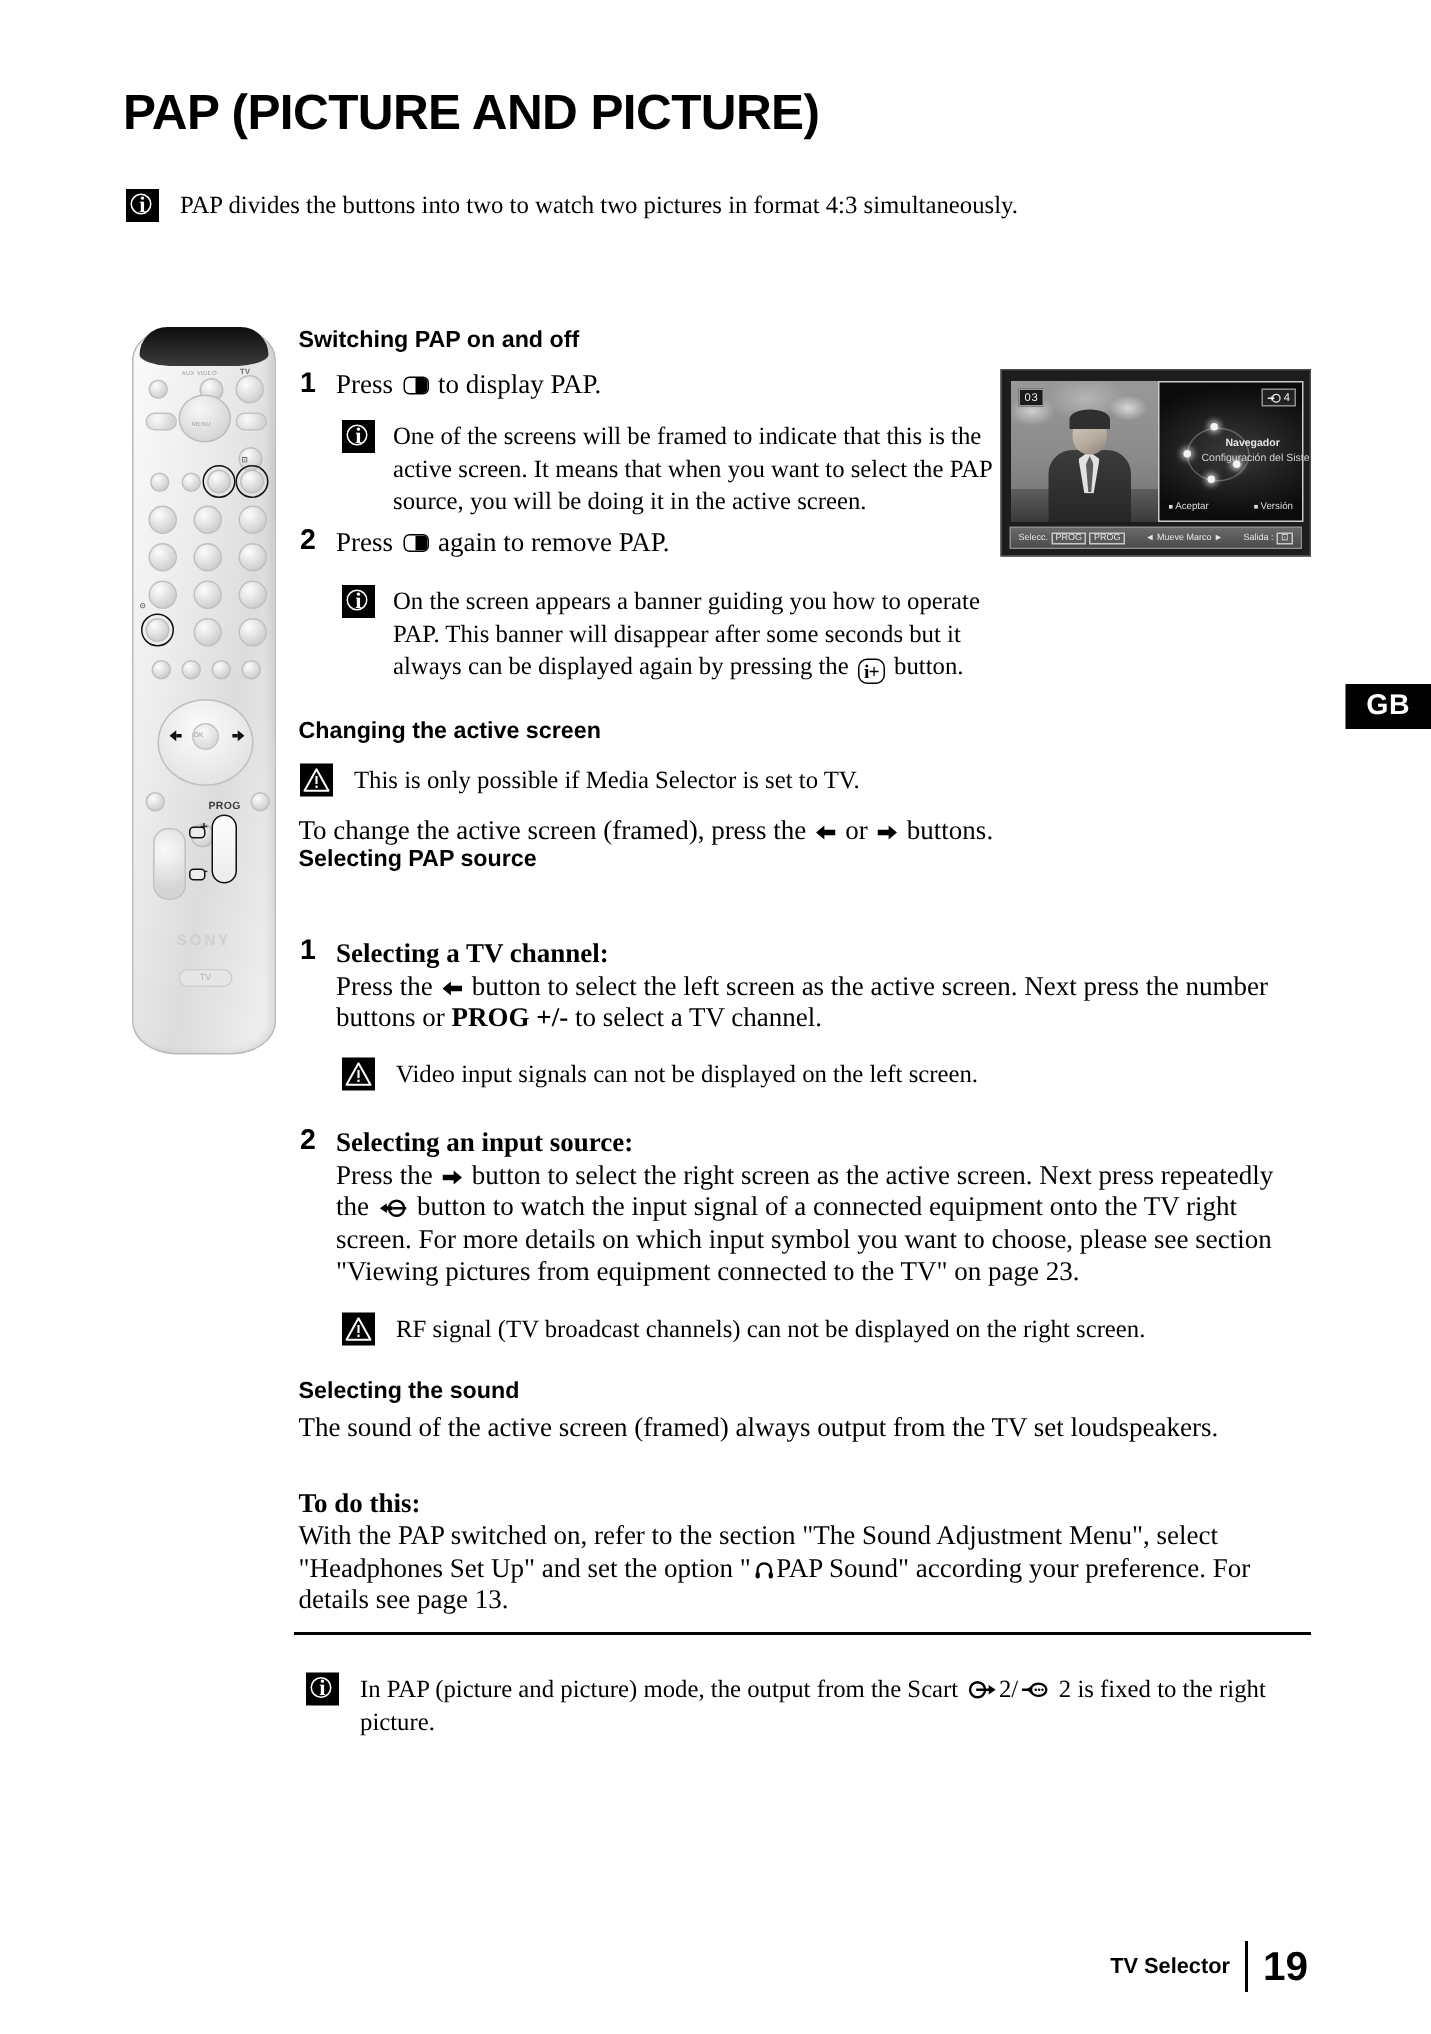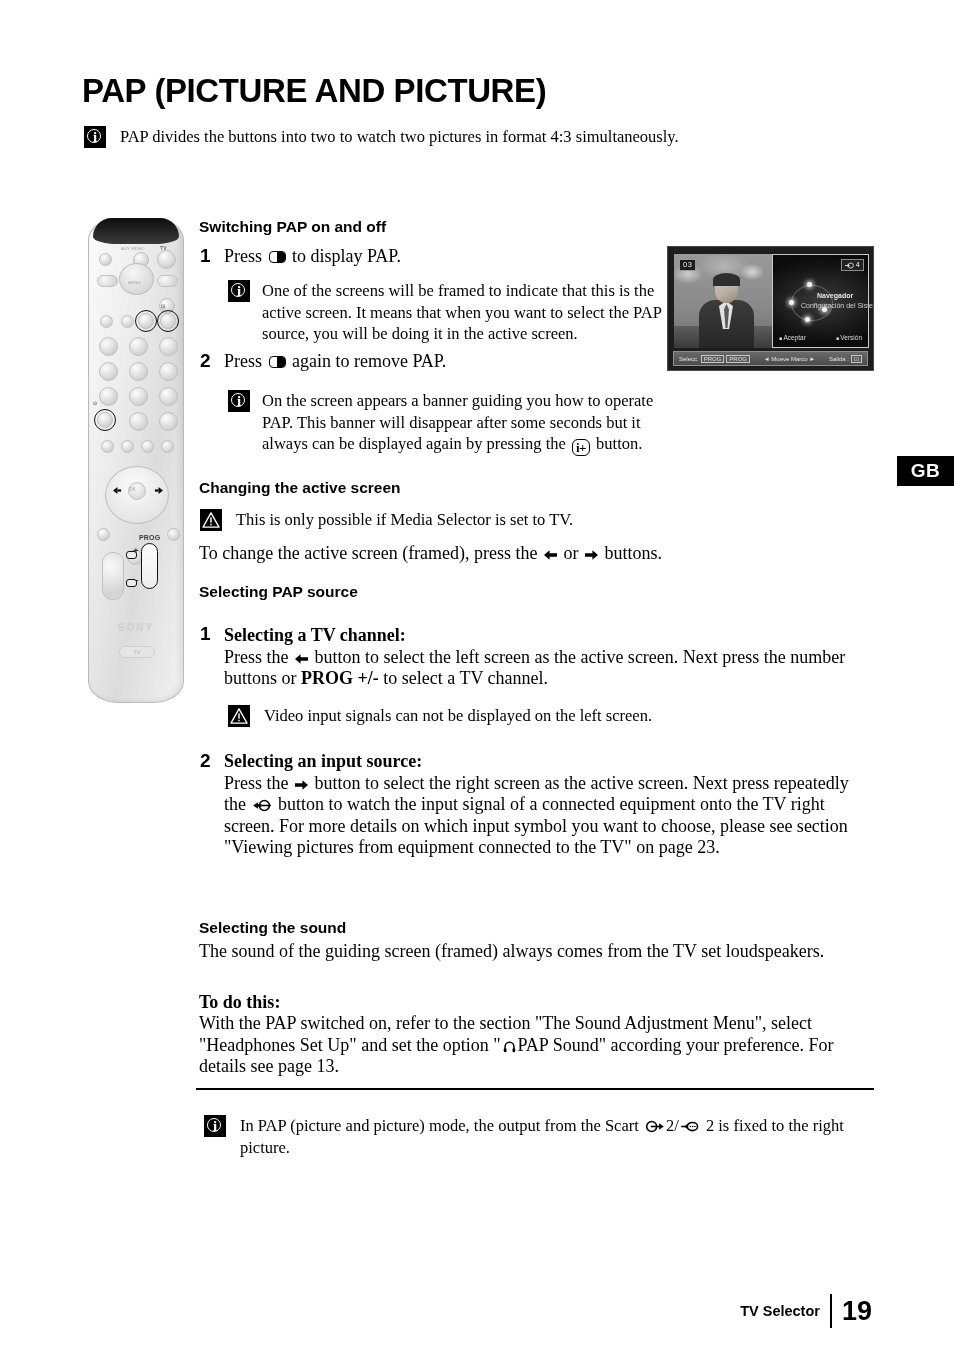--- a/index.html
+++ b/index.html
@@ -17,21 +17,21 @@
   }
   .page {
     position: absolute;
     inset: 0;
   }
 
   
   .title {
     position: absolute;
     left: 82px;
-    top: 72px;
+    top: 56px;
     font-family: "Liberation Sans", sans-serif;
     font-weight: bold;
     font-size: 33px;
     letter-spacing: -0.4px;
     white-space: nowrap;
   }
   
   .info-box {
     width: 22px;
     height: 22px;
@@ -689,21 +689,21 @@
     <svg class="arrow-svg" width="13" height="12" viewBox="0 0 14 12">
       <path d="M0 6 L6 1 L6 4 L14 4 L14 8 L6 8 L6 11 Z" fill="#000"></path>
     </svg>
     <span>or</span>
     <svg class="arrow-svg" width="13" height="12" viewBox="0 0 14 12">
       <path d="M14 6 L8 1 L8 4 L0 4 L0 8 L8 8 L8 11 Z" fill="#000"></path>
     </svg>
     <span>buttons.</span>
   </div>
 
-  <div class="h-sub" style="left:199px; top:583px;">Selecting PAP source</div>
+  <div class="h-sub" style="left:199px; top:564px;">Selecting PAP source</div>
 
   <div class="step-num" style="left:200px; top:623px;">1</div>
   <div class="body-text" style="left:224px; top:625px; width:650px;">
     <b class="inl">Selecting a TV channel:</b><br>
     <span>Press the</span>
     <svg class="arrow-svg" width="13" height="12" viewBox="0 0 14 12">
       <path d="M0 6 L6 1 L6 4 L14 4 L14 8 L6 8 L6 11 Z" fill="#000"></path>
     </svg>
     <span>button to select the left screen as the active screen. Next press the number buttons or</span>
     <b class="inl">PROG +/-</b>
@@ -731,23 +731,33 @@
     <span>button to select the right screen as the active screen. Next press repeatedly the</span>
     <svg class="arrow-svg" width="19" height="13" viewBox="0 0 20 14">
       <circle cx="12" cy="7" r="5.4" fill="none" stroke="#000" stroke-width="1.7"></circle>
       <path d="M19 7 H9" stroke="#000" stroke-width="1.7"></path>
       <path d="M0 7 L5 3.6 V10.4 Z" fill="#000"></path>
       <rect x="4" y="5.6" width="5" height="2.8" fill="#000"></rect>
     </svg>
     <span>button to watch the input signal of a connected equipment onto the TV right screen. For more details on which input symbol you want to choose, please see section "Viewing pictures from equipment connected to the TV" on page 23.</span>
   </div>
 
+  <div class="note-row" style="left:228px; top:875px; width:600px; gap:14px;">
+    <span class="warn-box">
+      <svg class="tri" viewBox="0 0 20 18">
+        <path d="M10 1 L19 17 L1 17 Z" fill="none" stroke="#fff" stroke-width="1.5" stroke-linejoin="round"></path>
+        <rect x="9.2" y="6" width="1.6" height="6" fill="#fff"></rect>
+        <rect x="9.2" y="13.2" width="1.6" height="1.8" fill="#fff"></rect>
+      </svg>
+    </span>
+    <span class="note-text">RF signal (TV broadcast channels) can not be displayed on the right screen.</span>
+  </div>
 
   <div class="h-sub" style="left:199px; top:919px;">Selecting the sound</div>
-  <div class="body-text" style="left:199px; top:941px; width:680px;">The sound of the guiding screen (framed) always comes from the TV set loudspeakers.</div>
+  <div class="body-text" style="left:199px; top:941px; width:680px;">The sound of the active screen (framed) always output from the TV set loudspeakers.</div>
 
   <div class="body-text" style="left:199px; top:992px; width:680px; font-weight:bold;">To do this:</div>
   <div class="body-text" style="left:199px; top:1013px; width:680px;">
     <span>With the PAP switched on, refer to the section "The Sound Adjustment Menu", select "Headphones Set Up" and set the option "</span><svg class="arrow-svg" width="13" height="13" viewBox="0 0 14 14">
       <path d="M2.2 10 V7.2 A4.8 4.8 0 0 1 11.8 7.2 V10" fill="none" stroke="#000" stroke-width="1.6"></path>
       <rect x="0.8" y="8.8" width="3" height="4.4" rx="1.4" fill="#000"></rect>
       <rect x="10.2" y="8.8" width="3" height="4.4" rx="1.4" fill="#000"></rect>
     </svg><span>PAP Sound" according your preference. For details see page 13.</span>
   </div>
 

